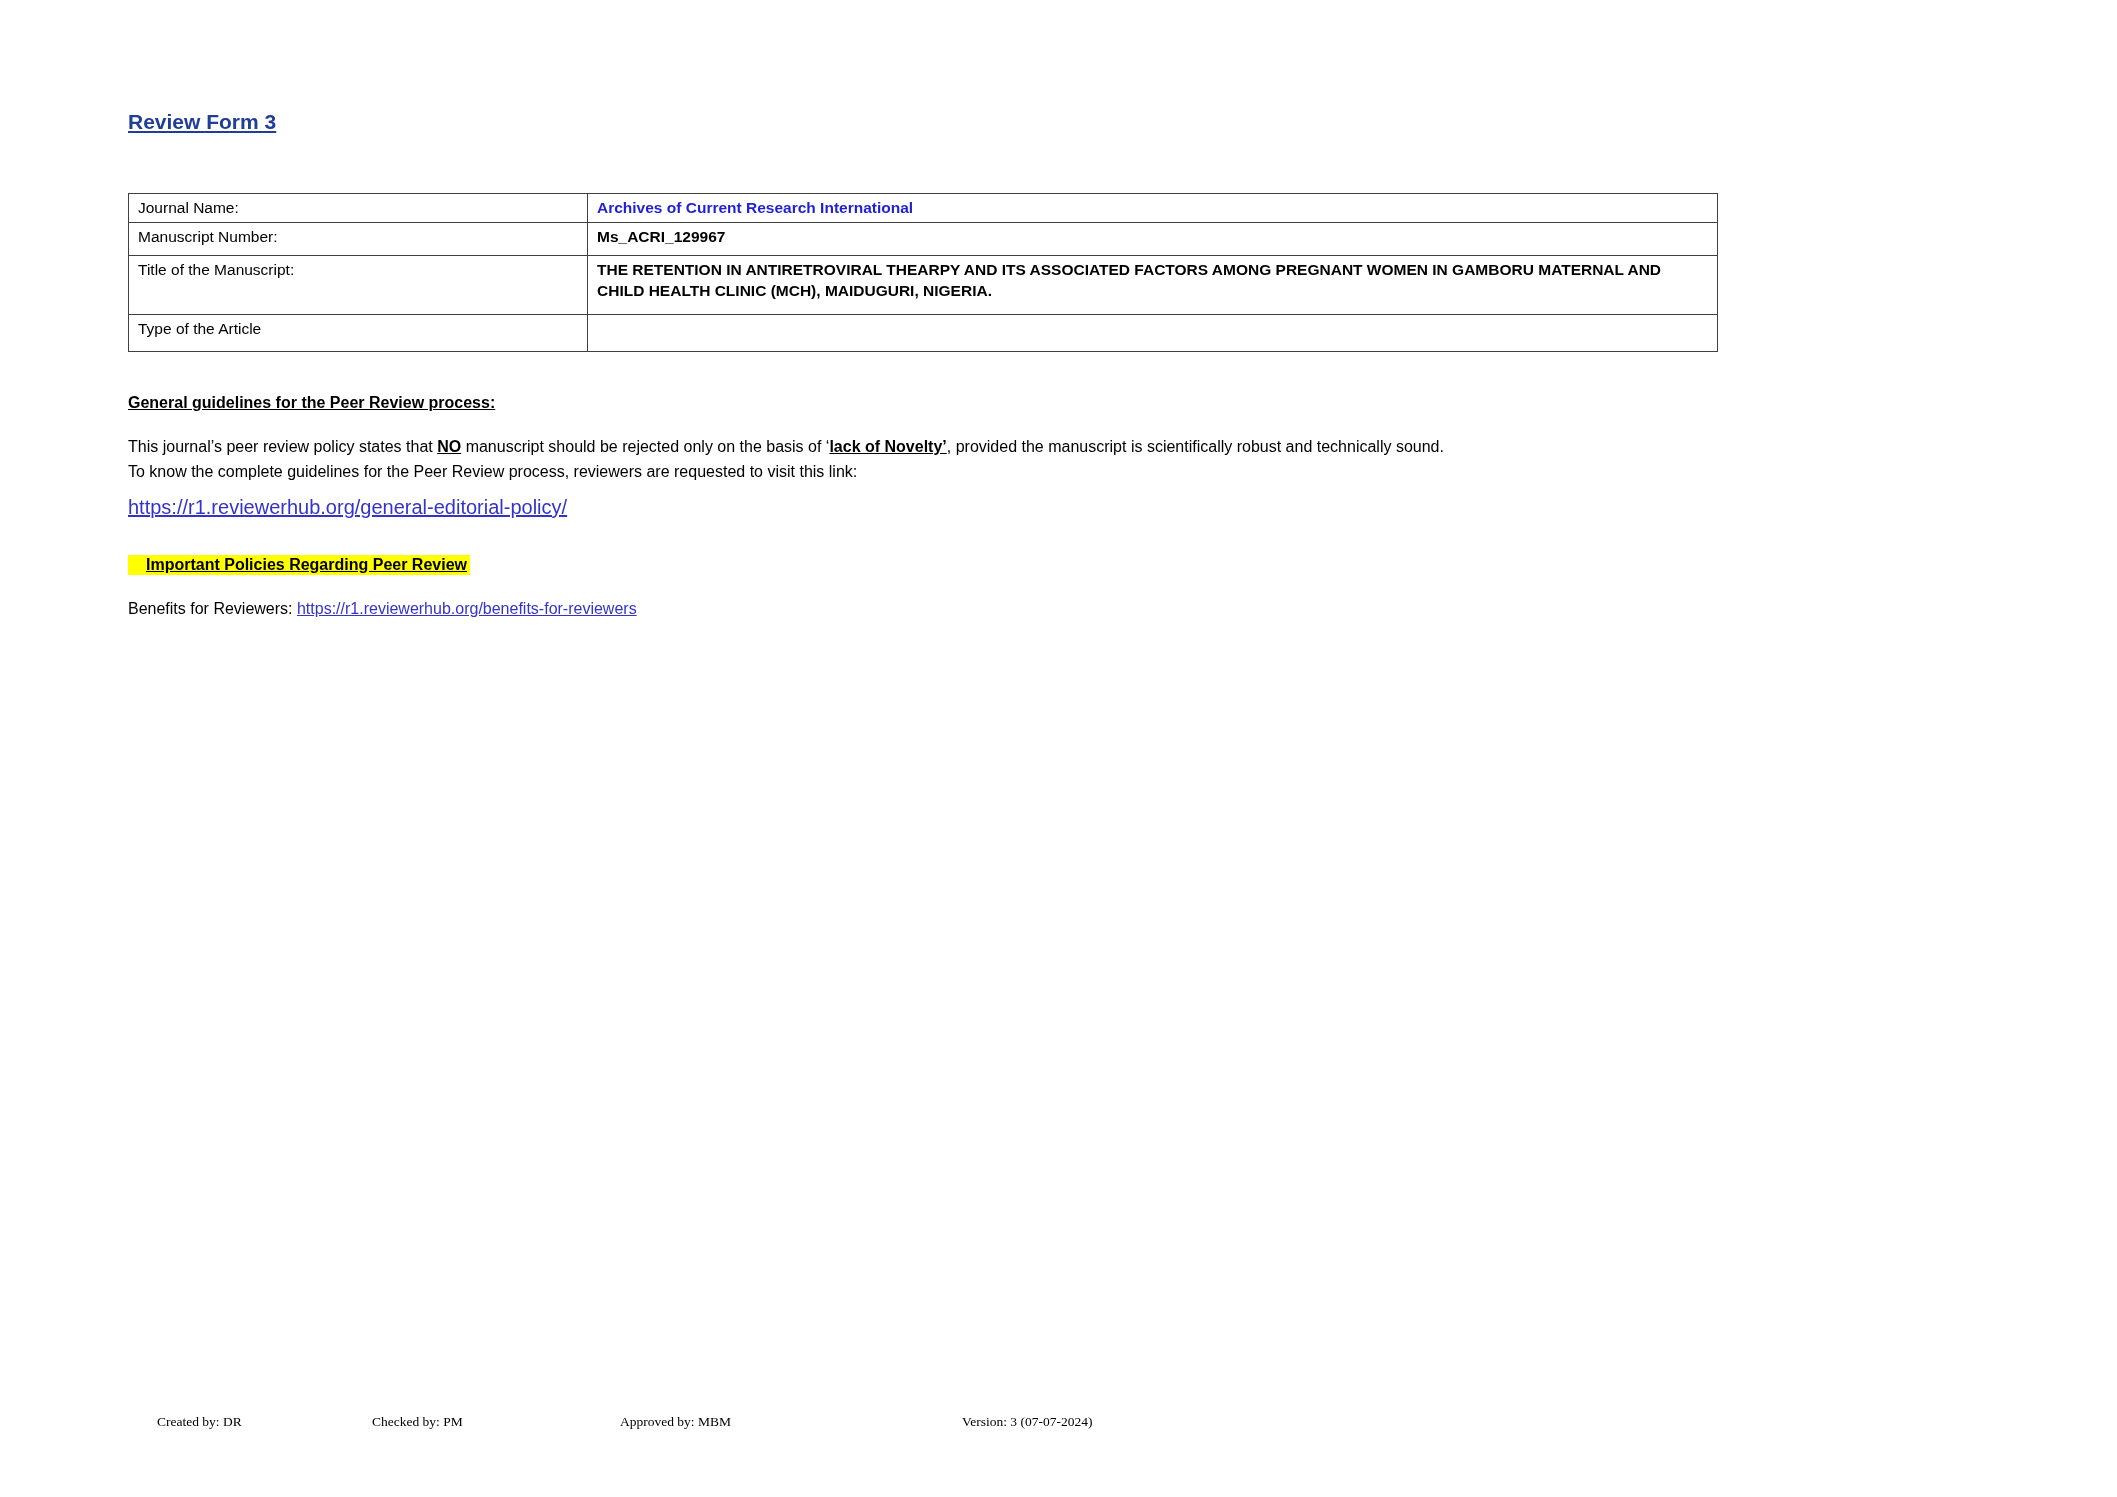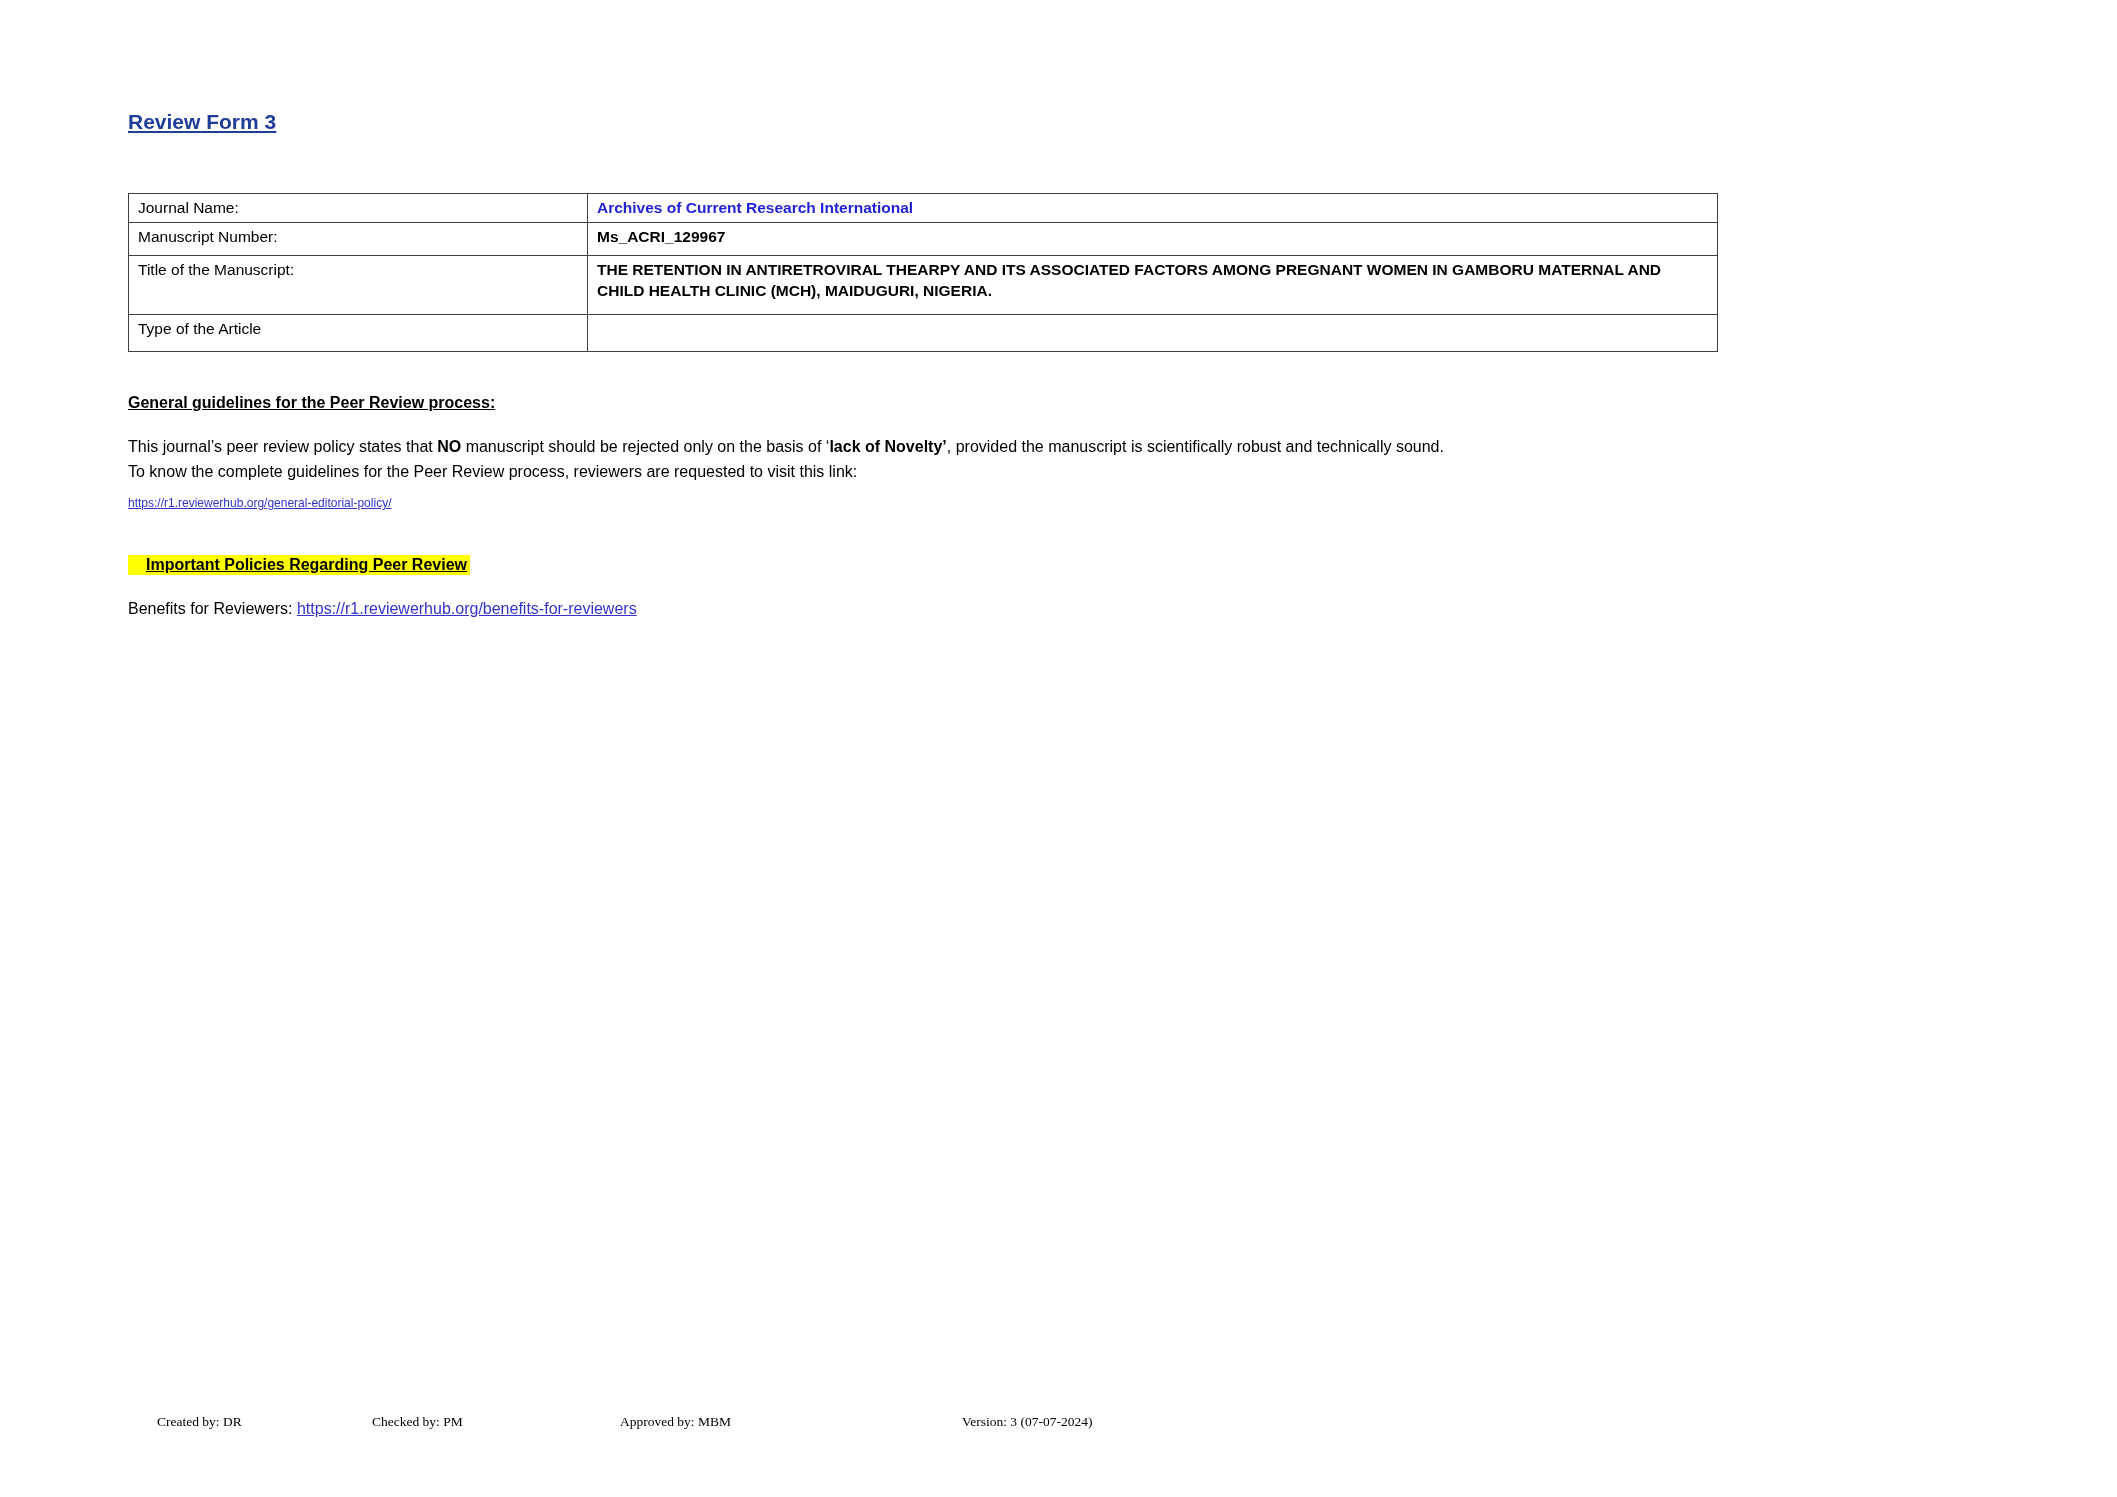--- a/index.html
+++ b/index.html
@@ -61,30 +61,31 @@
   }
   .guidelines-paragraph {
     left: 128px;
     top: 434px;
     width: 1880px;
     font-size: 16px;
     line-height: 25px;
   }
   .bold-underline {
     font-weight: bold;
+    text-decoration: underline;
   }
   a.doc-link, .doc-link {
     color: #3333cc;
     text-decoration: underline;
     cursor: pointer;
   }
   .editorial-policy-link {
     left: 128px;
     top: 496px;
-    font-size: 12px;
+    font-size: 20px;
   }
 
   
   .policies-heading-wrap {
     left: 128px;
     top: 556px;
     font-size: 16px;
   }
   .policies-heading-wrap .highlight {
     background: #ffff00;

